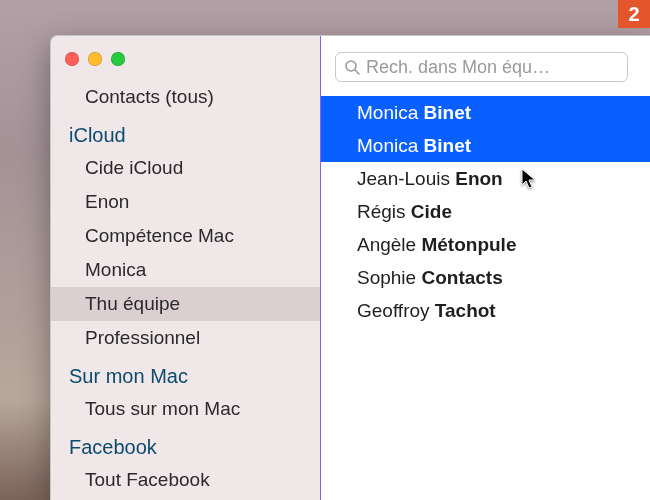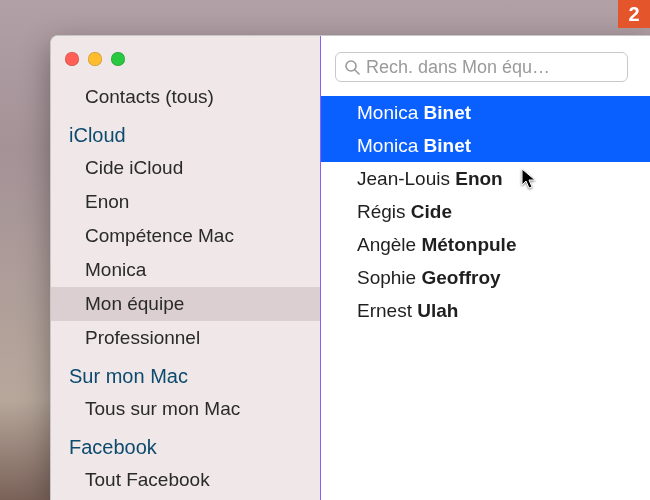--- a/index.html
+++ b/index.html
@@ -114,21 +114,21 @@
       <div class="dot yellow"></div>
       <div class="dot green"></div>
     </div>
     <div id="sidebar-content">
         <div class="side-item">Contacts (tous)</div>
         <div class="side-heading">iCloud</div>
         <div class="side-item">Cide iCloud</div>
         <div class="side-item">Enon</div>
         <div class="side-item">Compétence Mac</div>
         <div class="side-item">Monica</div>
-        <div class="side-item selected">Mon équipe</div>
+        <div class="side-item selected">Thu équipe</div>
         <div class="side-item">Professionnel</div>
         <div class="side-heading">Sur mon Mac</div>
         <div class="side-item">Tous sur mon Mac</div>
         <div class="side-heading">Facebook</div>
         <div class="side-item">Tout Facebook</div>
       </div>
   </div>
 
   <div class="main">
     <div class="searchwrap">
@@ -139,22 +139,22 @@
           </svg>
         <span class="ph">Rech. dans Mon équ…</span>
       </div>
     </div>
     <div class="list" id="contact-list">
         <div class="contact sel"><span>Monica</span> <span class="last">Binet</span></div>
         <div class="contact sel"><span>Monica</span> <span class="last">Binet</span></div>
         <div class="contact"><span>Jean-Louis</span> <span class="last">Enon</span></div>
         <div class="contact"><span>Régis</span> <span class="last">Cide</span></div>
         <div class="contact"><span>Angèle</span> <span class="last">Métonpule</span></div>
-        <div class="contact"><span>Sophie</span> <span class="last">Geoffroy</span></div>
-        <div class="contact"><span>Ernest</span> <span class="last">Ulah</span></div>
+        <div class="contact"><span>Sophie</span> <span class="last">Contacts</span></div>
+        <div class="contact"><span>Geoffroy</span> <span class="last">Tachot</span></div>
       </div>
 
     <div class="cursor" style="left:200px; top:132px;">
       <svg width="18" height="24" viewBox="0 0 18 24">
           <path d="M1 1 L1 17 L5 13 L8 20 L11 19 L8 12 L14 12 Z" fill="#000" stroke="#fff" stroke-width="1"></path>
         </svg>
     </div>
   </div>
 
 </div>

